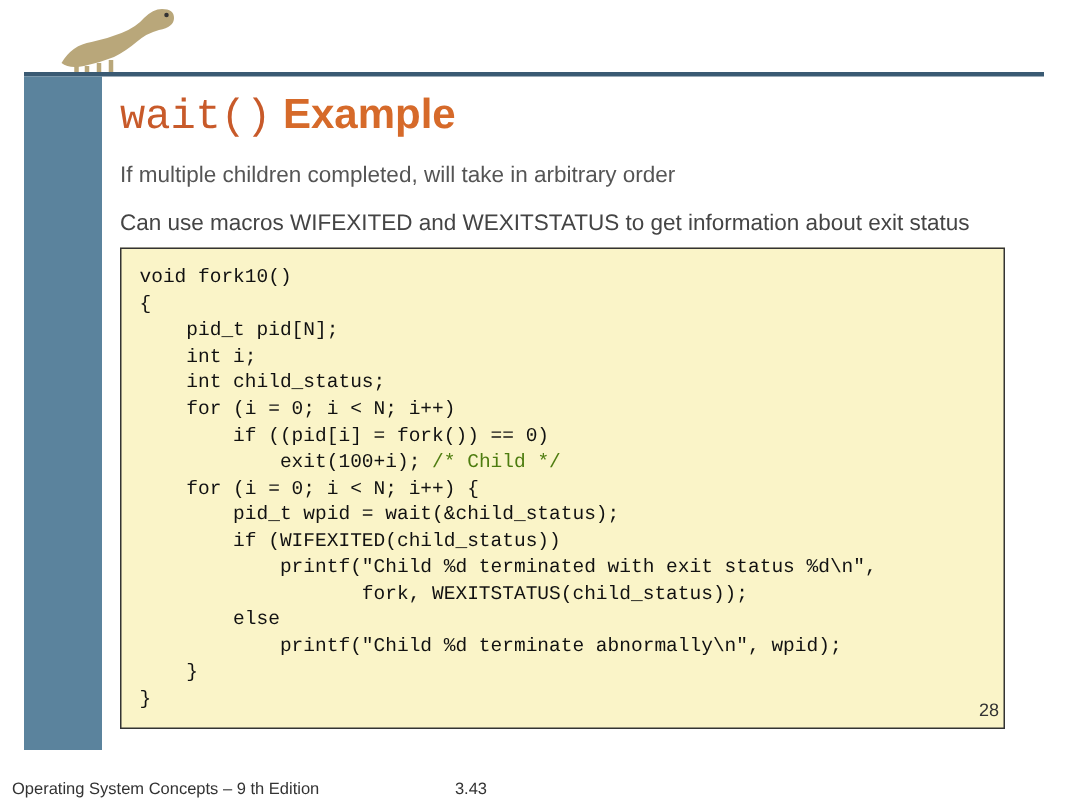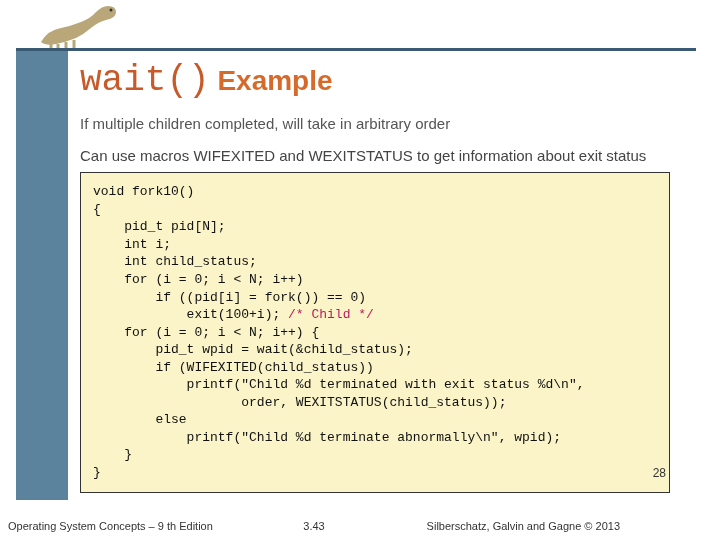--- a/index.html
+++ b/index.html
@@ -40,21 +40,21 @@
     left: 80px;
     right: 20px;
   }
   .title {
     font-size: 28px;
     margin-bottom: 14px;
   }
   .title .code {
     font-family: "Courier New", monospace;
     color: #c85a2a;
-    font-size: 36px;
+    font-size: 28px;
   }
   .title .ex {
     color: #d66a2a;
     font-weight: bold;
   }
   .desc1 {
     color: #555;
     font-size: 15px;
     margin-bottom: 14px;
   }
@@ -68,21 +68,21 @@
     background: #faf4c8;
     border: 1px solid #333;
     padding: 10px 12px;
     font-family: "Courier New", monospace;
     font-size: 13px;
     line-height: 1.35;
     white-space: pre;
     color: #111;
     width: 590px;
   }
-  .codebox .cmt { color: #be185d; text-align: right; }
+  .codebox .cmt { color: #4d7c0f; text-align: right; }
   .pg-small {
     position: absolute;
     right: 54px;
     top: 466px;
     font-size: 12px;
     color: #333;
   }
   .footer {
     position: absolute;
     bottom: 4px;
@@ -125,26 +125,25 @@
 <span>    pid_t pid[N];</span>
 <span>    int i;</span>
 <span>    int child_status;</span>
 <span>    for (i = 0; i &lt; N; i++)</span>
 <span>        if ((pid[i] = fork()) == 0)</span>
 <span>            exit(100+i); </span><span class="cmt">/* Child */</span>
 <span>    for (i = 0; i &lt; N; i++) {</span>
 <span>        pid_t wpid = wait(&amp;child_status);</span>
 <span>        if (WIFEXITED(child_status))</span>
 <span>            printf("Child %d terminated with exit status %d\n",</span>
-<span>                   order, WEXITSTATUS(child_status));</span>
+<span>                   fork, WEXITSTATUS(child_status));</span>
 <span>        else</span>
 <span>            printf("Child %d terminate abnormally\n", wpid);</span>
 <span>    }</span>
 <span>}</span></div>
 </div>
 
 <div class="pg-small">28</div>
 
 <div class="footer">
   <span class="lf">Operating System Concepts – 9 th Edition</span>
   <span class="ctr">3.43</span>
-  <span class="rt">Silberschatz, Galvin and Gagne © 2013</span>
 </div>
 
 </body></html>

